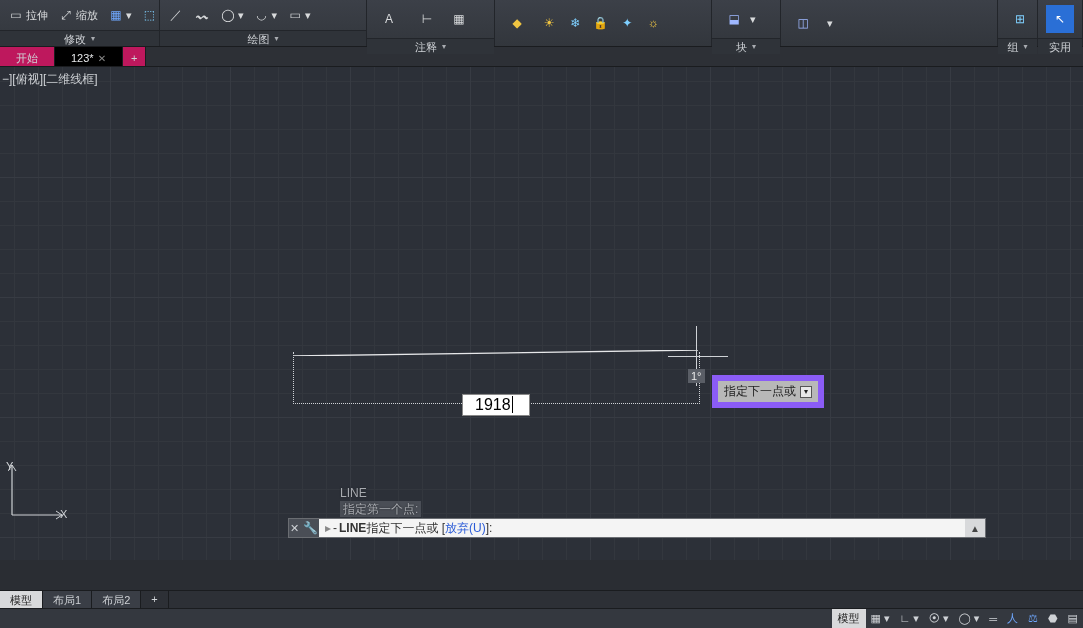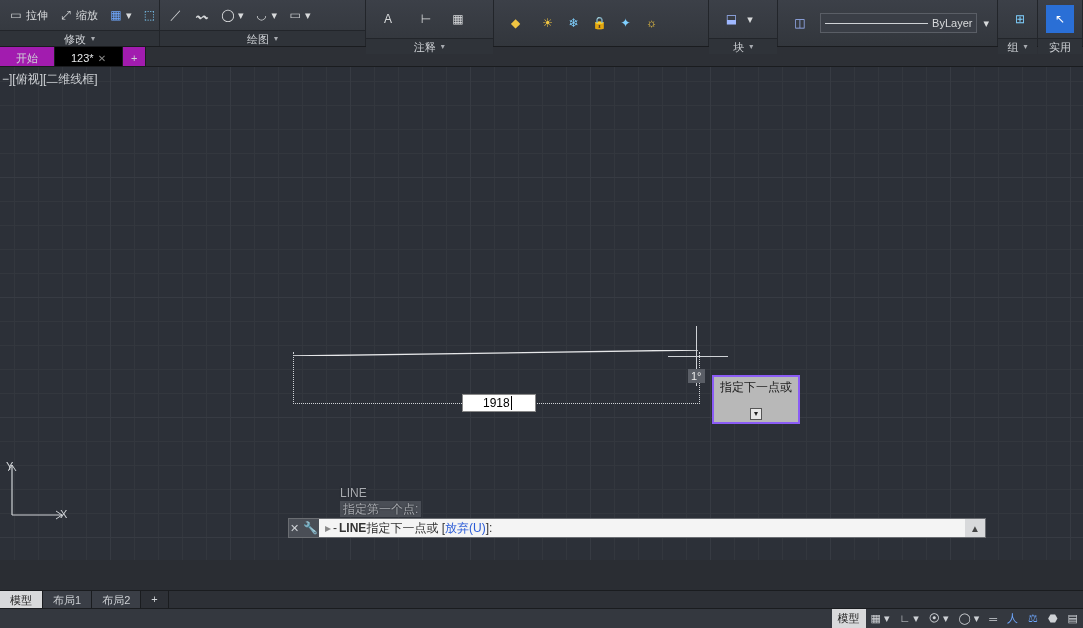--- a/index.html
+++ b/index.html
@@ -82,21 +82,21 @@
     border-bottom: 1px solid #1a1c1f;
   }
   .ftab {
     padding: 3px 16px 0;
     font-size: 11px;
     color: #cfd2d6;
     border-right: 1px solid #1a1c1f;
     display: flex; align-items: center;
     gap:4px;
     cursor: pointer;
-    background: #a21caf;
+    background: #be185d;
   }
   .ftab.active {
     background: #000000;
     color: #e6e7e9;
   }
   .ftab .close { font-size:10px; color:#888; }
   .ftab.add { padding:3px 8px 0; }
   .canvas {
     position: relative;
     width: 100%;
@@ -190,31 +190,31 @@
     padding:2px 6px; font-size:11px;
     margin-left:4px;
   }
   
   .crosshair-v { position:absolute; left:696px; top:259px; width:1px; height:60px; background:#cfd2d6;}
   .crosshair-h { position:absolute; left:668px; top:289px; width:60px; height:1px; background:#cfd2d6;}
   .line-drawn { position:absolute; left:293px; top:283px; width:405px; height:6px;}
   .rubber { position:absolute; left:293px; top:285px; width:407px; height:52px;
     border:1px dotted #cfd2d6; border-top:none; border-right:1px dotted #cfd2d6;}
   .dim-box {
-    position:absolute; background:#fff; color:#000; font-size:12px;
-    padding:1px 20px; border:1px solid #888;
+    position:absolute; background:#fff; color:#000; font-size:16px;
+    padding:1px 12px; border:1px solid #888;
   }
   .angle-box {
     position:absolute; background:#5a5e66; color:#eaeaea; font-size:11px;
     padding:1px 3px;
   }
   .hint-box {
     position:absolute; background:#b8b8b8; color:#222; font-size:12px;
-    padding:2px 6px; border:2px solid #8b5cf6;
-    display:flex; align-items:center; gap:12px;flex-direction:column;
+    padding:2px 6px; border:6px solid #8b5cf6;
+    display:flex; align-items:center; gap:4px;
   }
   .hint-box .kbd {
     display:inline-block; width:12px; height:12px; border:1px solid #555;
     background:#e8e8e8; font-size:8px; text-align:center; line-height:10px;
   }
   .chev::after { content:"▾"; font-size:8px; margin-left:2px; color:#a8abb0;}
 </style>
 </head>
 <body>
 
@@ -298,24 +298,20 @@
       </div>
     </div>
     <div class="ribbon-panel-title chev">块</div>
   </div>
 
   <div class="ribbon-panel" style="width:220px">
     <div class="ribbon-panel-content">
       <div class="rbtn">
           <span class="icon-box icon-large" style="color:#9fb8ff">◫</span>
         </div>
-      <div class="linetype-box">
-        <span class="linetype-line"></span>
-        <span>ByLayer</span>
-      </div>
       <span class="rbtn">▾</span>
     </div>
   </div>
 
   <div class="ribbon-panel" style="width:40px">
     <div class="ribbon-panel-content">
       <div class="rbtn">
           <span class="icon-box icon-large" style="color:#7fd0ff">⊞</span>
         </div>
     </div>

